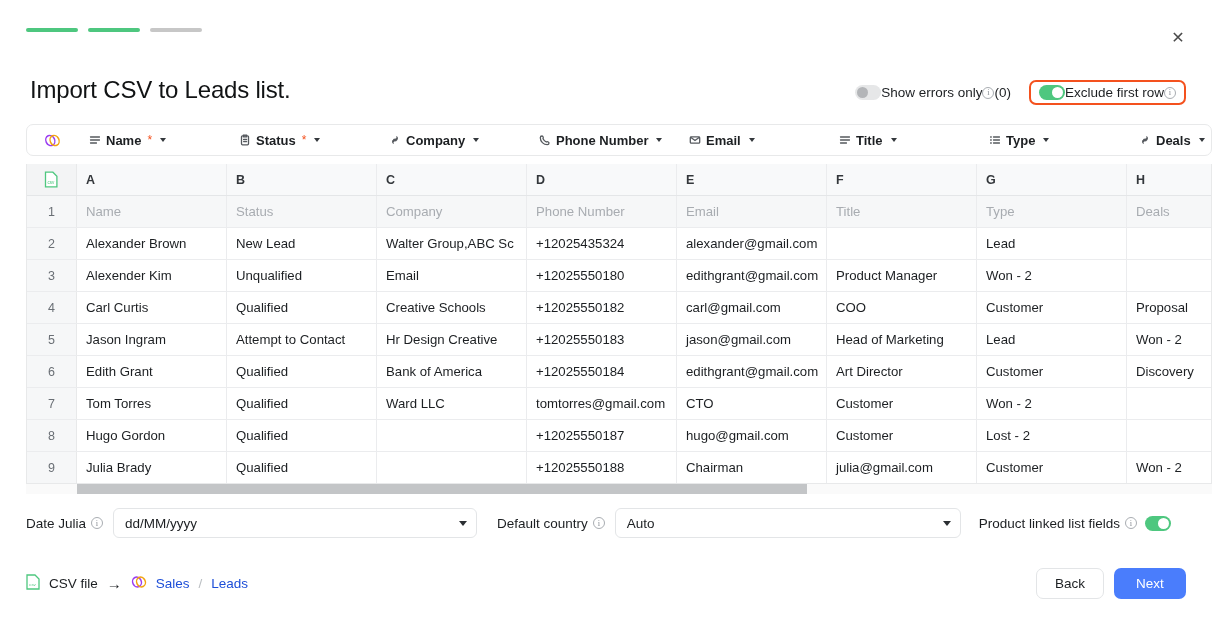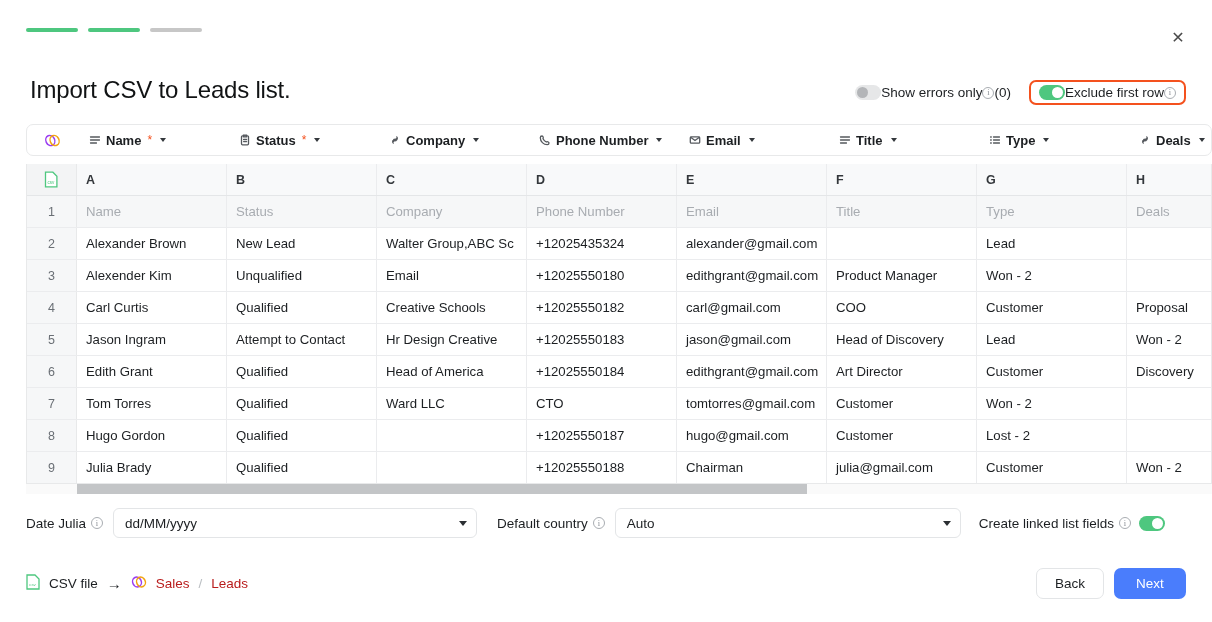--- a/index.html
+++ b/index.html
@@ -92,21 +92,21 @@
     position: relative; height: 30px; border: 1px solid #e3e5e7; border-radius: 6px;
     background: #fff; display: flex; align-items: center; padding: 0 26px 0 11px;
     font-size: 13.5px; color: #1c1f22; margin-left: 10px;
   }
   .sel-caret { position: absolute; right: 9px; top: 50%; margin-top: -2px; width: 0; height: 0;
     border-left: 4.5px solid transparent; border-right: 4.5px solid transparent; border-top: 5.5px solid #2b2f33; }
 
   
   .footer { position: absolute; left: 26px; right: 26px; top: 566px; height: 34px; display: flex; align-items: center; justify-content: space-between; }
   .crumb { display: flex; align-items: center; gap: 9px; font-size: 13.5px; color: #1c1f22; }
-  .crumb .muted { color: #b91c1c; }
+  .crumb .muted { color: #1d4ed8; }
   .crumb .sep { color: #b9bdc1; }
   .arrow-r { font-size: 15px; color: #1c1f22; }
   .btns { display: flex; gap: 10px; }
   .btn { height: 31px; min-width: 68px; border-radius: 7px; font-size: 13.5px; display: flex; align-items: center; justify-content: center; cursor: pointer; }
   .btn.back { border: 1px solid #e3e5e7; background: #fff; color: #1c1f22; }
   .btn.next { background: #4a7dfc; color: #fff; min-width: 72px; }
 </style>
 </head>
 <body>
 
@@ -287,42 +287,42 @@
           <div class="scell" style="width:150px">Customer</div>
           <div class="scell" style="width:150px">Proposal</div>
         </div>
         <div class="srow">
           <div class="gutter">5</div>
           <div class="scell" style="width:150px">Jason Ingram</div>
           <div class="scell" style="width:150px">Attempt to Contact</div>
           <div class="scell" style="width:150px">Hr Design Creative</div>
           <div class="scell" style="width:150px">+12025550183</div>
           <div class="scell" style="width:150px">jason@gmail.com</div>
-          <div class="scell" style="width:150px">Head of Discovery</div>
+          <div class="scell" style="width:150px">Head of Marketing</div>
           <div class="scell" style="width:150px">Lead</div>
           <div class="scell" style="width:150px">Won - 2</div>
         </div>
         <div class="srow">
           <div class="gutter">6</div>
           <div class="scell" style="width:150px">Edith Grant</div>
           <div class="scell" style="width:150px">Qualified</div>
-          <div class="scell" style="width:150px">Head of America</div>
+          <div class="scell" style="width:150px">Bank of America</div>
           <div class="scell" style="width:150px">+12025550184</div>
           <div class="scell" style="width:150px">edithgrant@gmail.com</div>
           <div class="scell" style="width:150px">Art Director</div>
           <div class="scell" style="width:150px">Customer</div>
           <div class="scell" style="width:150px">Discovery</div>
         </div>
         <div class="srow">
           <div class="gutter">7</div>
           <div class="scell" style="width:150px">Tom Torres</div>
           <div class="scell" style="width:150px">Qualified</div>
           <div class="scell" style="width:150px">Ward LLC</div>
+          <div class="scell" style="width:150px">tomtorres@gmail.com</div>
           <div class="scell" style="width:150px">CTO</div>
-          <div class="scell" style="width:150px">tomtorres@gmail.com</div>
           <div class="scell" style="width:150px">Customer</div>
           <div class="scell" style="width:150px">Won - 2</div>
         </div>
         <div class="srow">
           <div class="gutter">8</div>
           <div class="scell" style="width:150px">Hugo Gordon</div>
           <div class="scell" style="width:150px">Qualified</div>
           <div class="scell" style="width:150px"></div>
           <div class="scell" style="width:150px">+12025550187</div>
           <div class="scell" style="width:150px">hugo@gmail.com</div>
@@ -358,21 +358,21 @@
     </div>
     <span class="opt-label" style="margin-left:20px;">
       <span>Default country</span>
       <span class="info-i">i</span>
     </span>
     <div class="select-box" style="width:346px;">
       <span>Auto</span>
       <span class="sel-caret"></span>
     </div>
     <span class="opt-label" style="margin-left:18px;">
-      <span>Create linked list fields</span>
+      <span>Product linked list fields</span>
       <span class="info-i">i</span>
     </span>
     <div class="switch on" style="margin-left:8px;">
         <div class="knob"></div>
       </div>
   </div>
 
   <div class="footer">
     <div class="crumb">
       <span>

